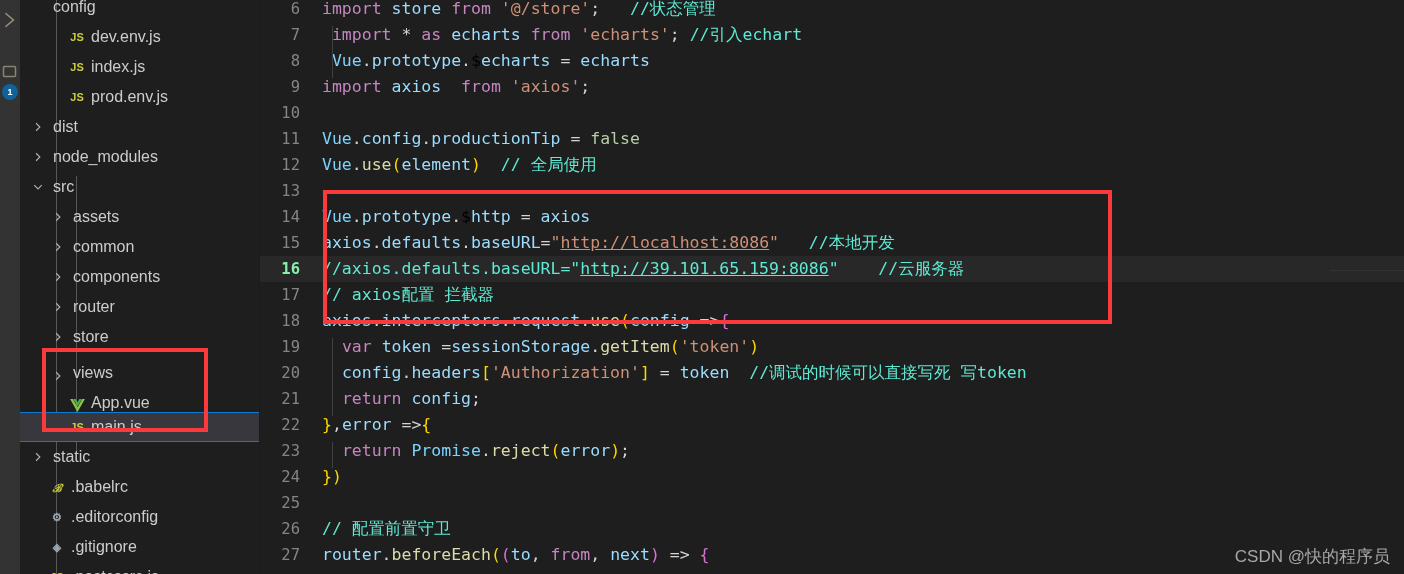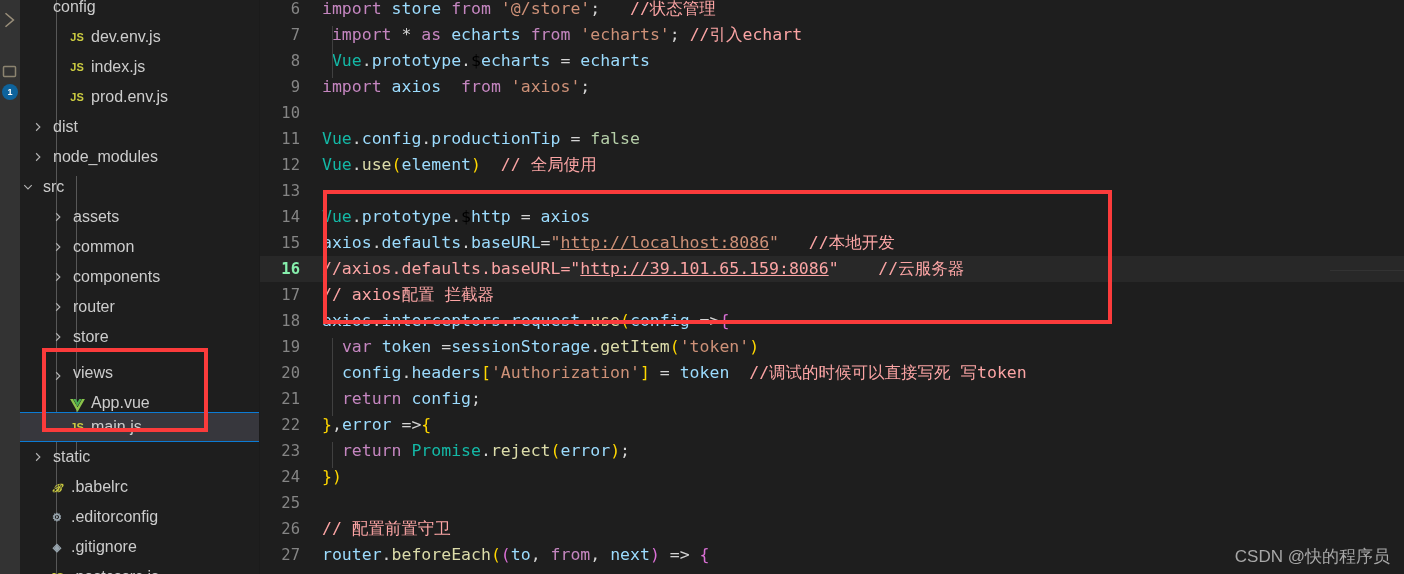--- a/index.html
+++ b/index.html
@@ -125,23 +125,23 @@
     font-size: 15.5px;
     font-family: "DejaVu Sans Mono", monospace;
   }
   .cl.current .gutter { color: #86efac; font-weight: bold; }
   .codetext { white-space: pre; }
 
   
   .t-kw   { color: #c586c0; }
   .t-var  { color: #9cdcfe; }
   .t-str  { color: #ce9178; text-align: center; }
-  .t-com  { color: #fca5a5; }
+  .t-com  { color: #5eead4; }
   .t-fn   { color: #dcdcaa; }
-  .t-cls  { color: #14b8a6; }
+  .t-cls  { color: #7dd3fc; }
   .t-num  { color: #b5cea8; }
   .t-op   { color: #d4d4d4; }
   .t-par1 { color: #ffd700; }
   .t-par2 { color: #da70d6; }
   .t-link { text-decoration: underline; }
 
   .ind-guide-code {
     position: absolute;
     width: 1px;
     background: #404040;
@@ -225,21 +225,21 @@
         </div>
         <div class="tree-row" style="padding-left: 10px;">
           <span class="chev">
             <svg width="12" height="12" viewBox="0 0 16 16" fill="none" stroke="#b4b4b4" stroke-width="1.5">
               <path d="M5.5 3 L10.5 8 L5.5 13"></path>
             </svg>
           </span>
           <span class="fic" style="flex: 0 0 4px; width: 4px;"></span>
           <span class="lbl">node_modules</span>
         </div>
-        <div class="tree-row" style="">
+        <div class="tree-row" style="padding-left: 10px;">
           <span class="chev">
             <svg width="12" height="12" viewBox="0 0 16 16" fill="none" stroke="#b4b4b4" stroke-width="1.5">
               <path d="M3 5.5 L8 10.5 L13 5.5"></path>
             </svg>
           </span>
           <span class="fic" style="flex: 0 0 4px; width: 4px;"></span>
           <span class="lbl">src</span>
         </div>
         <div class="tree-row" style="padding-left: 30px;">
           <span class="chev">

